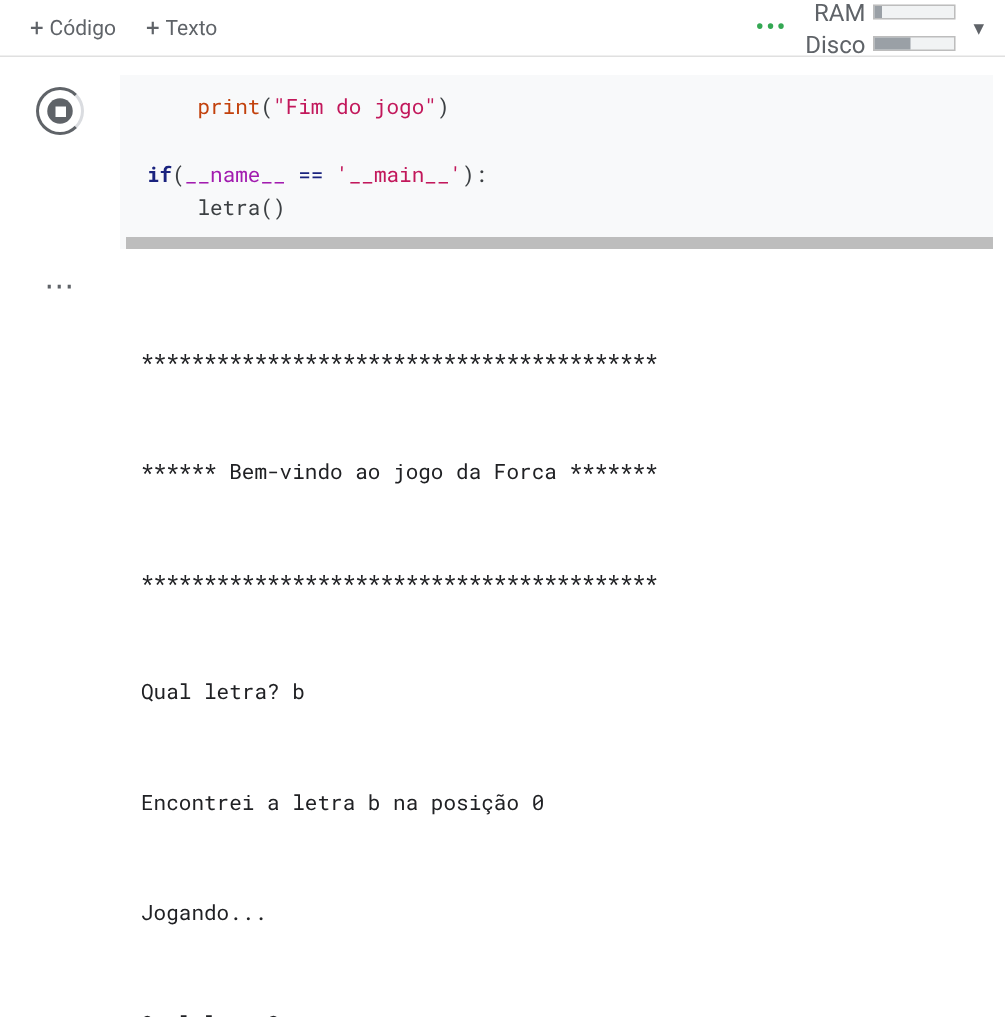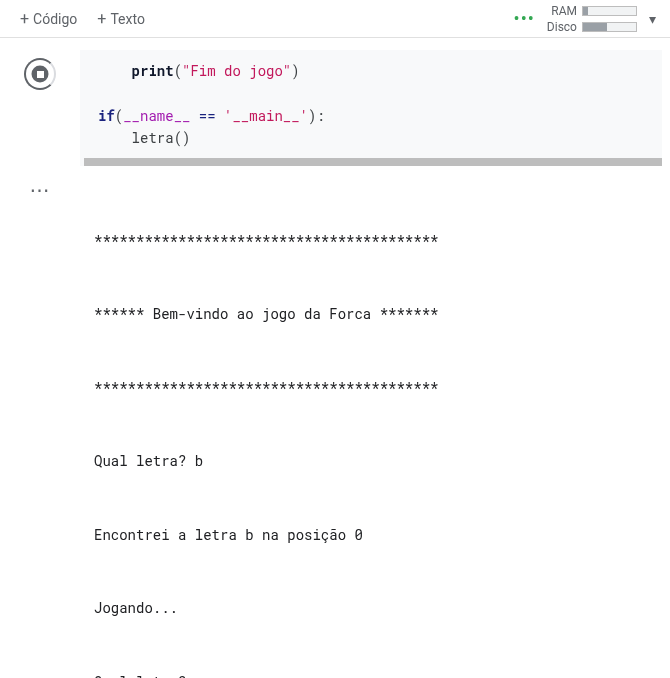--- a/index.html
+++ b/index.html
@@ -40,21 +40,21 @@
     .connect-dots {
       color: #34a853;
       font-size: 18px;
       letter-spacing: 1px;
       margin-right: 4px;
     }
     .resource-block {
       display: flex;
       flex-direction: column;
       gap: 2px;
-      font-size: 12px;
+      font-size: 16px;
       color: #5f6368;
     }
     .res-row {
       display: flex;
       align-items: center;
       gap: 5px;
       justify-content: flex-end;
     }
     .meter {
       width: 55px;
@@ -117,21 +117,21 @@
       background: #f8f9fa;
       padding: 10px 14px 6px 14px;
       font-family: "Roboto Mono", Consolas, monospace;
       font-size: 14px;
       line-height: 1.6;
       border-left: 4px solid transparent;
       margin-right: 8px;
     }
     .code-line { white-space: pre; }
     .kw { color: #1a237e; font-weight: bold; text-align: center; }
-    .fn { color: #0f172a; font-weight: bold; }
+    .fn { color: #c2410c; }
     .str { color: #c2185b; }
     .var { color: #a21caf; }
     .op { color: #1a237e; }
     .code-scroll-hint {
       height: 8px;
       background: #bdbdbd;
       margin: 8px -14px -6px -14px;
     }
 
     .output-wrap {

